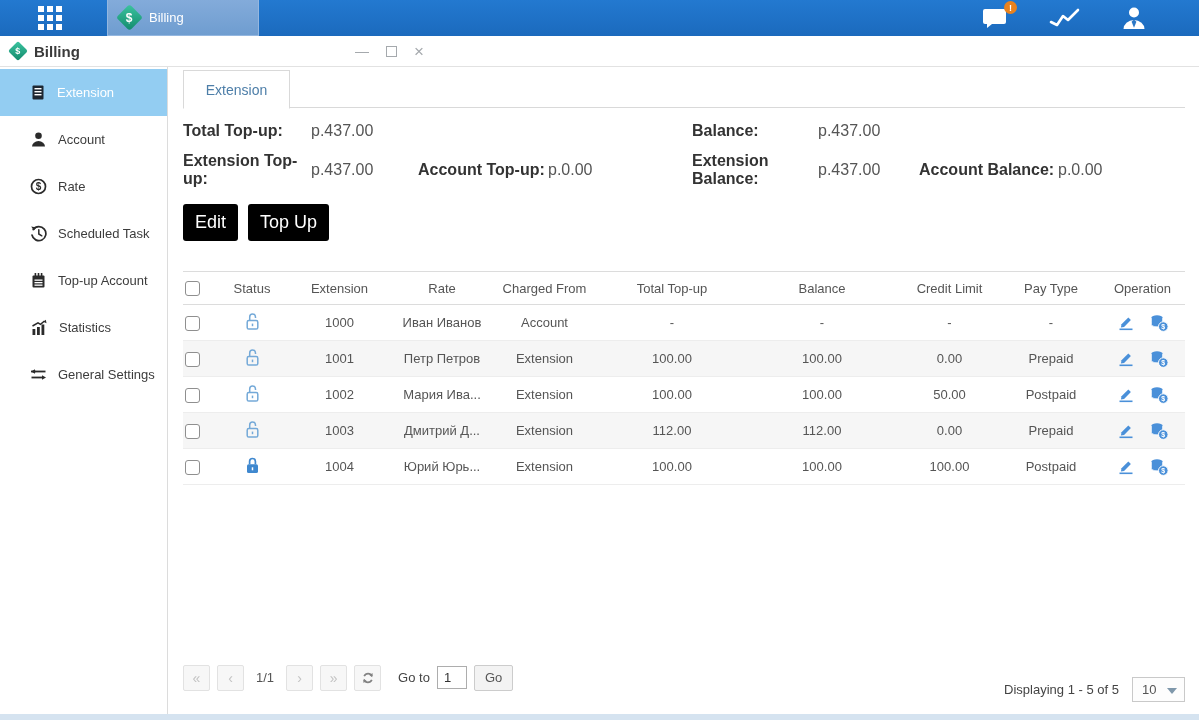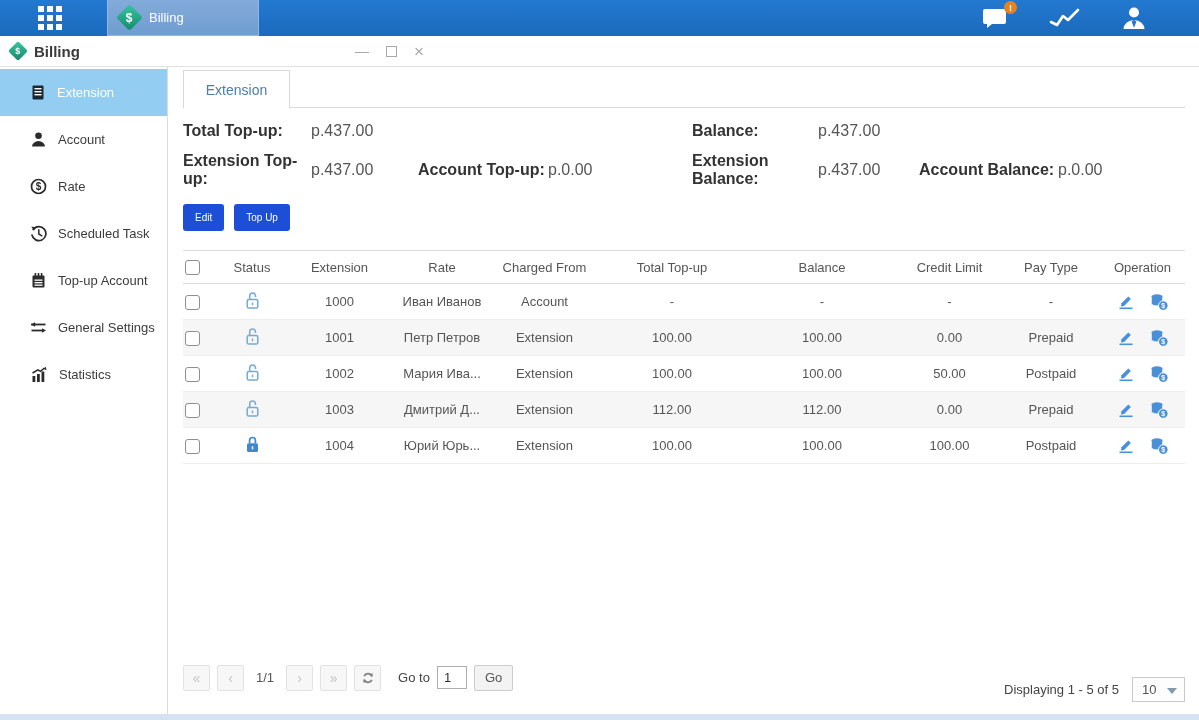--- a/index.html
+++ b/index.html
@@ -59,24 +59,24 @@
   .summary { margin-top:14px; display:grid;
     grid-template-columns:128px 107px 130px 144px 126px 101px 139px auto;
     row-gap:12px; font-size:16px; align-items:center; }
   .summary .lbl { font-weight:bold; color:#333; }
   .summary .val { color:#555; }
   .c1{grid-column:1} .c2{grid-column:2} .c3{grid-column:3} .c4{grid-column:4}
   .c5{grid-column:5} .c6{grid-column:6} .c7{grid-column:7} .c8{grid-column:8}
   .r1{grid-row:1} .r2{grid-row:2}
   
   .toolbar { margin-top:16px; display:flex; gap:10px; }
-  .btn-blue { background:#1d4ed8; color:#fff; border:none; border-radius:3px;
-    font-size:10px; padding:8px 12px; cursor:pointer; font-family:inherit; }
-  
-  .tbl-wrap { margin-top:19px; }
+  .btn-blue { background:#000000; color:#fff; border:none; border-radius:3px;
+    font-size:18px; padding:8px 12px; cursor:pointer; font-family:inherit; }
+  
+  .tbl-wrap { margin-top:30px; }
   table { border-collapse:collapse; table-layout:fixed; width:100%; }
   thead tr { height:33px; }
   th { font-weight:normal; color:#555; font-size:13px; text-align:center;
        border-top:1px solid #dcdcdc; border-bottom:1px solid #dcdcdc; }
   tbody tr { height:36px; border-bottom:1px solid #ededed; }
   tbody tr:nth-child(even) { background:#f6f6f6; }
   td { text-align:center; color:#555; font-size:13px; }
   th.check, td.check { text-align:left; padding-left:2px; }
   .checkbox { width:15px; height:15px; border:1px solid #8f8f8f; border-radius:3px;
     display:inline-block; background:#fff; cursor:pointer; vertical-align:middle; }
@@ -199,38 +199,38 @@
         <rect x="4.6" y="1" width="1.6" height="4" fill="#2b2b2b"></rect>
         <rect x="7.7" y="1" width="1.6" height="4" fill="#2b2b2b"></rect>
         <rect x="10.8" y="1" width="1.6" height="4" fill="#2b2b2b"></rect>
         <rect x="4.5" y="7.5" width="8" height="1.3" fill="#fff"></rect>
         <rect x="4.5" y="10" width="8" height="1.3" fill="#fff"></rect>
         <rect x="4.5" y="12.5" width="8" height="1.3" fill="#fff"></rect>
       </svg>
       <span>Top-up Account</span>
     </div>
     <div class="side-item">
+      <svg width="18" height="17" viewBox="0 0 18 17">
+        <rect x="2.5" y="10" width="2.8" height="6" fill="#2b2b2b"></rect>
+        <rect x="7" y="8" width="2.8" height="8" fill="#2b2b2b"></rect>
+        <rect x="11.5" y="5.5" width="2.8" height="10.5" fill="#2b2b2b"></rect>
+        <path d="M2.5 7 L8 3.8 l2.5 1.6 L14.5 2" fill="none" stroke="#2b2b2b" stroke-width="1.5"></path>
+        <path d="M15.8 0.8 L16.5 4.2 L13.3 2.8 Z" fill="#2b2b2b"></path>
+      </svg>
+      <span>Statistics</span>
+    </div>
+    <div class="side-item">
       <svg width="17" height="17" viewBox="0 0 17 17">
         <path d="M4.5 5.5 h11" stroke="#2b2b2b" stroke-width="1.8"></path>
         <path d="M5.5 5.5 L1 5.5" stroke="#2b2b2b" stroke-width="1.8"></path>
         <path d="M1 5.5 L5 3.3 V7.7 Z" fill="#2b2b2b"></path>
         <path d="M1.5 11.5 h11" stroke="#2b2b2b" stroke-width="1.8"></path>
         <path d="M16 11.5 L12 9.3 V13.7 Z" fill="#2b2b2b"></path>
       </svg>
       <span>General Settings</span>
-    </div>
-    <div class="side-item">
-      <svg width="18" height="17" viewBox="0 0 18 17">
-        <rect x="2.5" y="10" width="2.8" height="6" fill="#2b2b2b"></rect>
-        <rect x="7" y="8" width="2.8" height="8" fill="#2b2b2b"></rect>
-        <rect x="11.5" y="5.5" width="2.8" height="10.5" fill="#2b2b2b"></rect>
-        <path d="M2.5 7 L8 3.8 l2.5 1.6 L14.5 2" fill="none" stroke="#2b2b2b" stroke-width="1.5"></path>
-        <path d="M15.8 0.8 L16.5 4.2 L13.3 2.8 Z" fill="#2b2b2b"></path>
-      </svg>
-      <span>Statistics</span>
     </div>
   </div>
 
   <div class="main">
 
     <div class="tabstrip">
       <div class="tab">
         <span>Extension</span>
       </div>
     </div>

